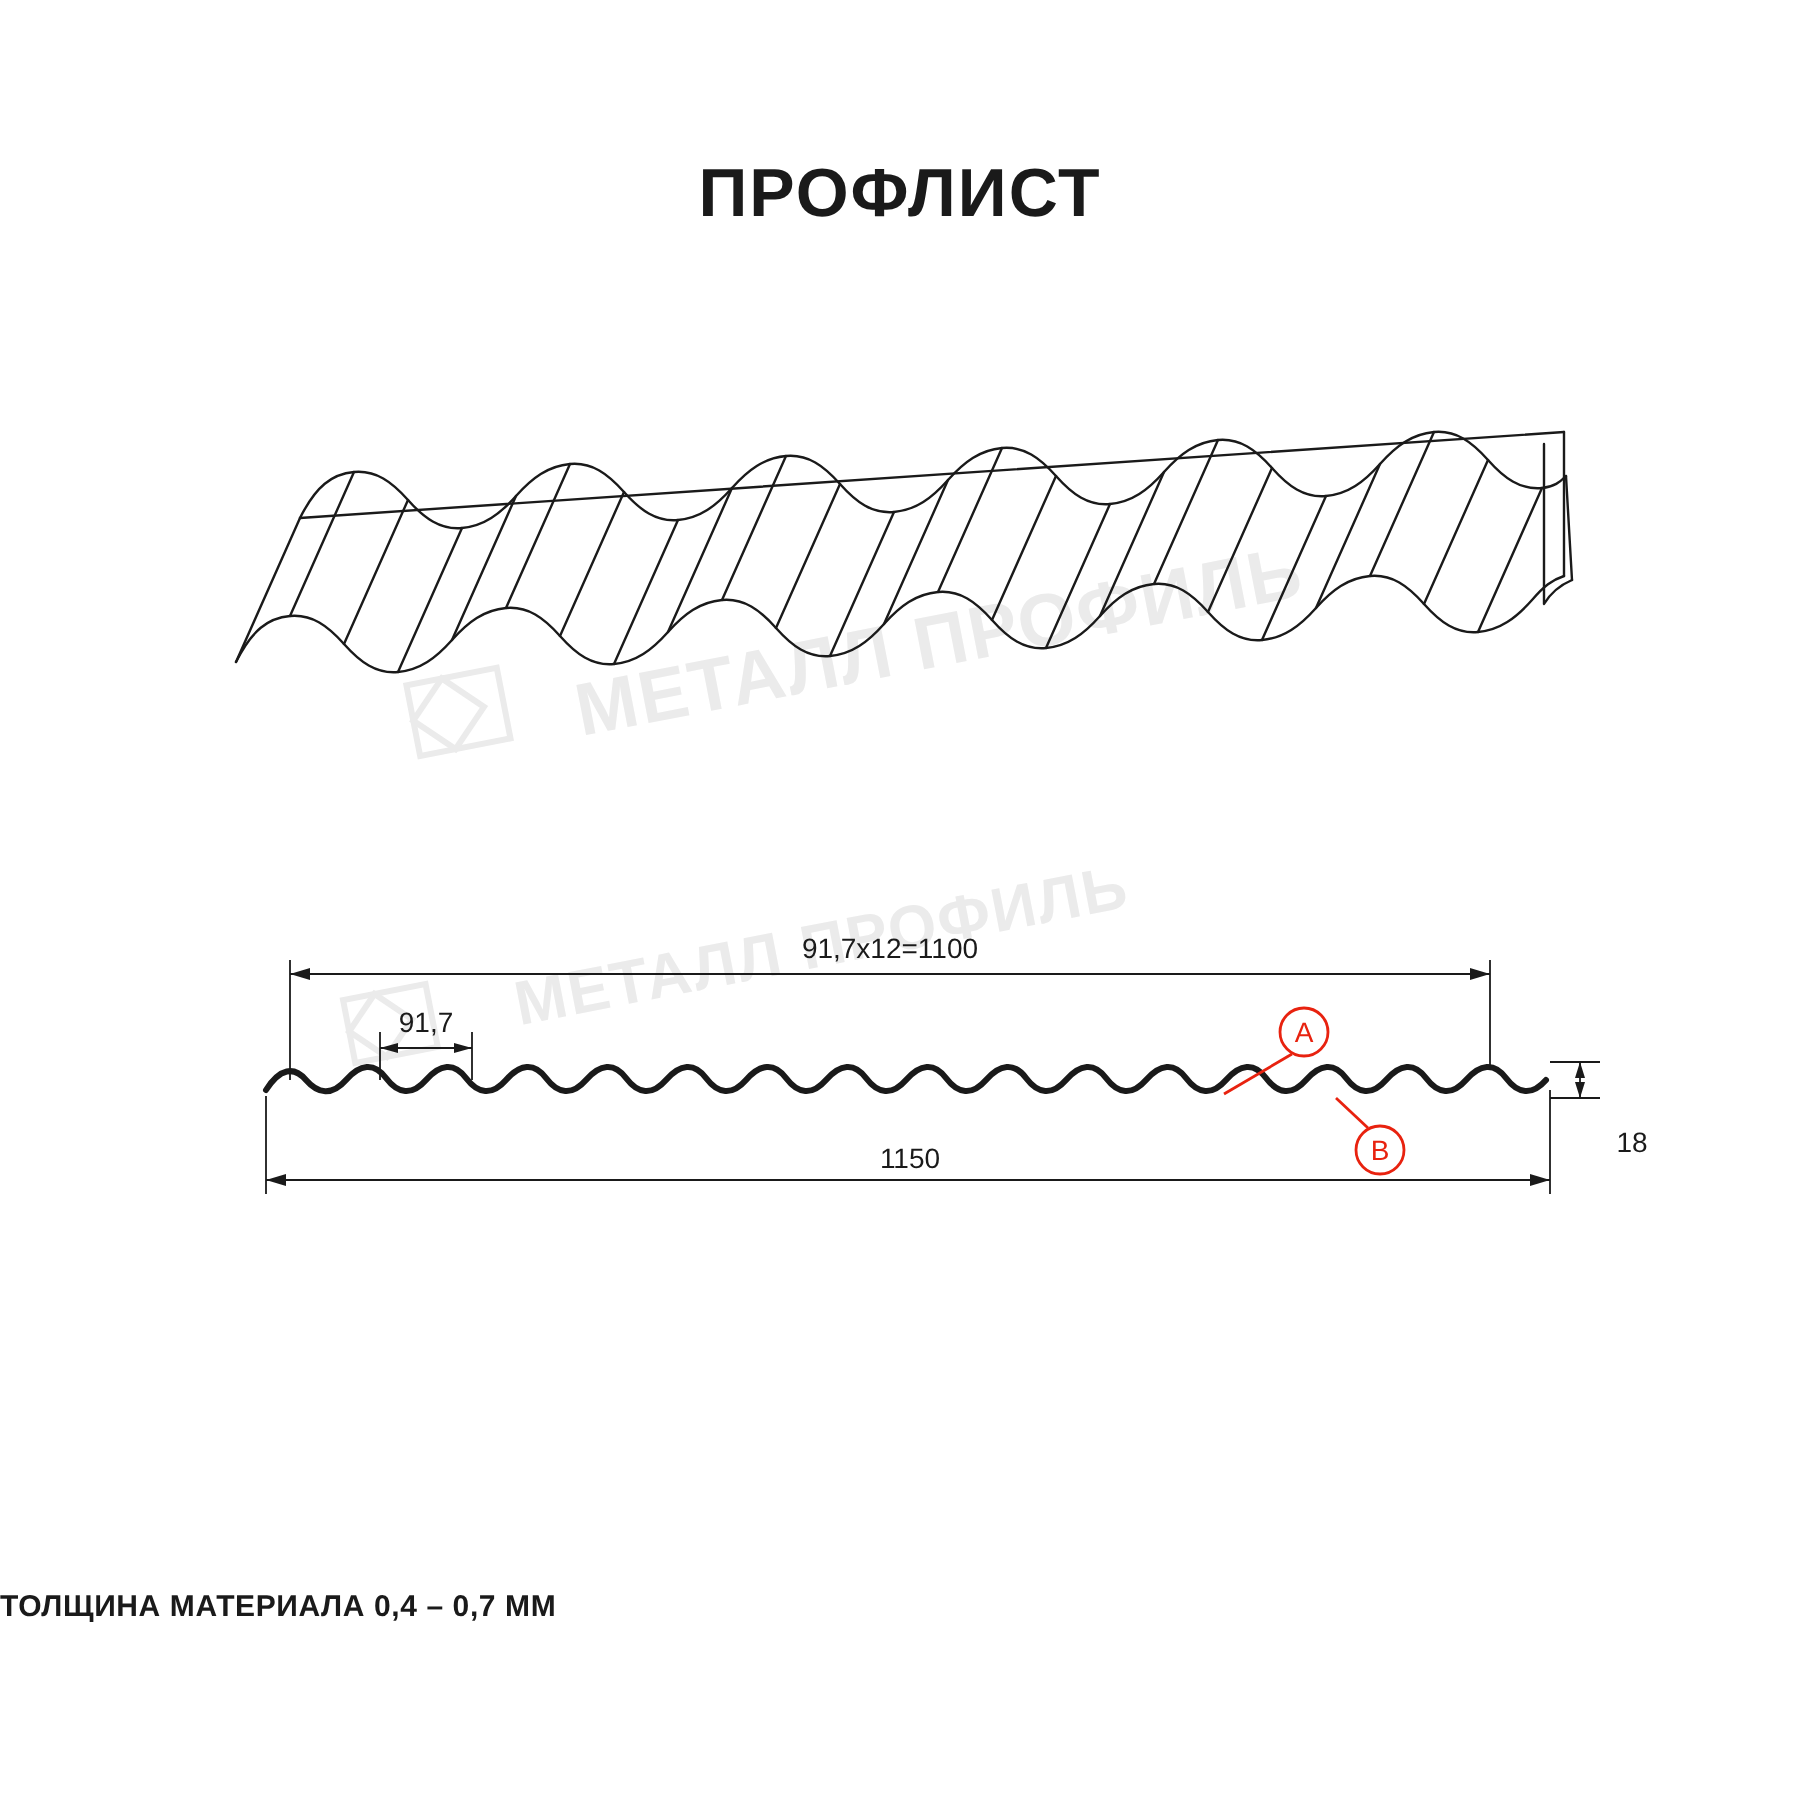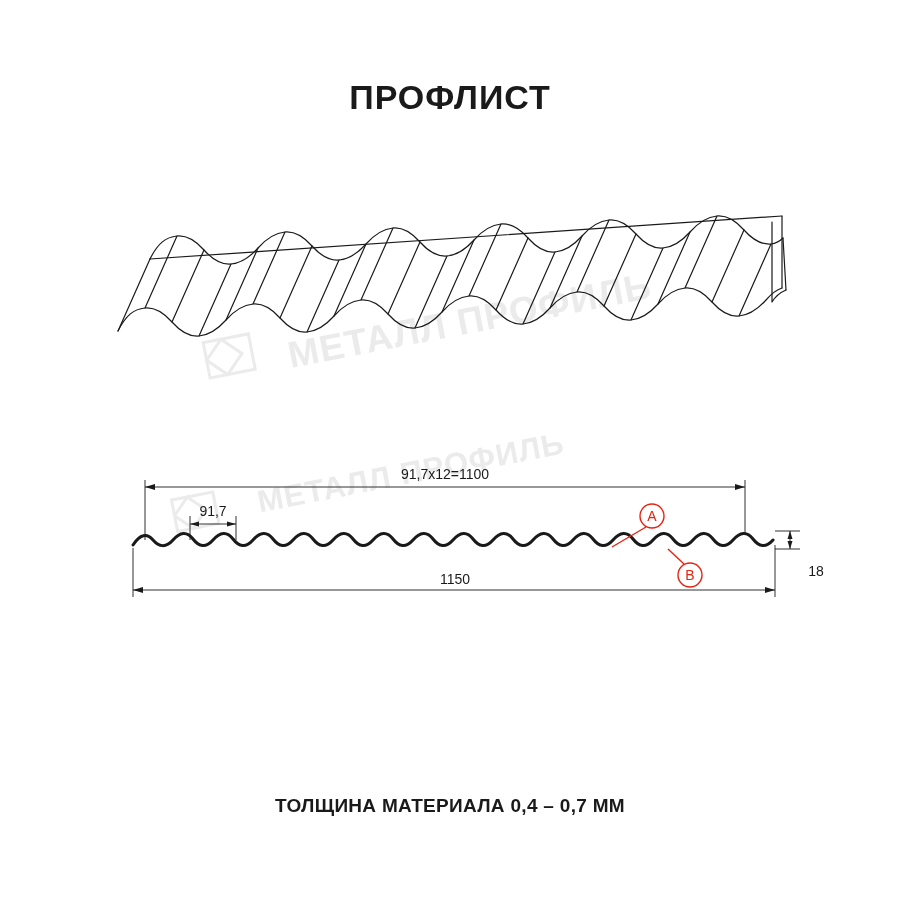--- a/index.html
+++ b/index.html
@@ -40,22 +40,21 @@
     font-size: 16px;
     font-weight: bold;
     letter-spacing: 0.5px;
     color: #1a1a1a;
   }
   .footer-note {
     position: absolute;
     top: 795px;
     left: 0;
     width: 900px;
-    text-align: center;
-    font-size: 19px;
+    font-size: 15px;
     font-weight: bold;
     letter-spacing: 0.3px;
     color: #1a1a1a;
   }
   .drawing {
     position: absolute;
     top: 0;
     left: 0;
   }
   .wm {

